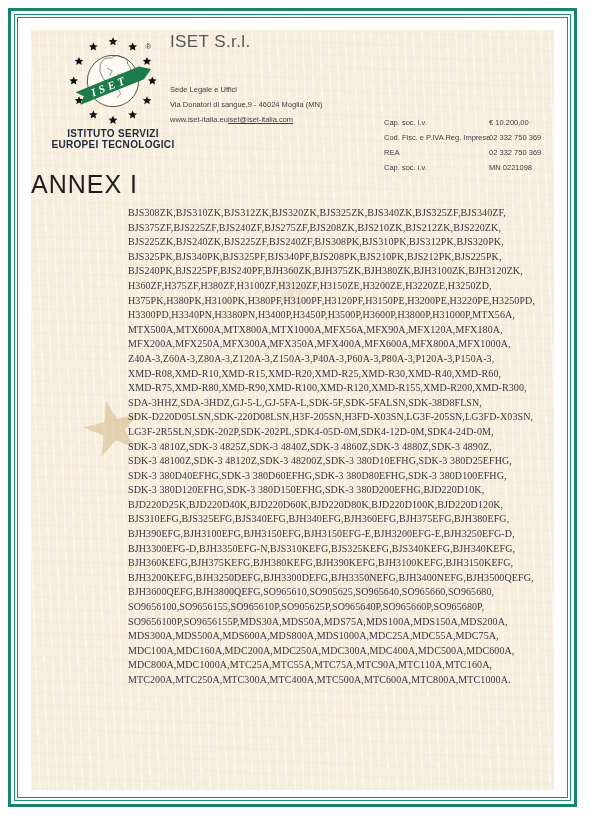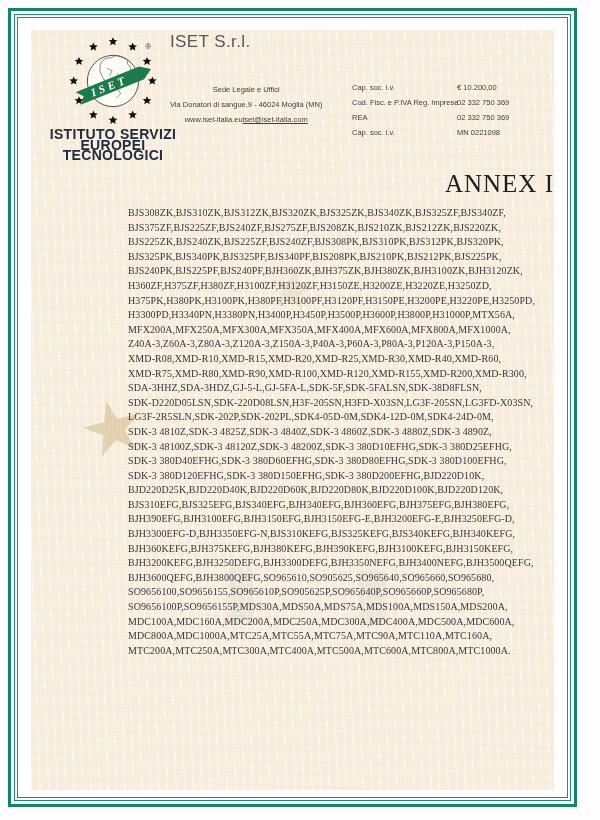--- a/index.html
+++ b/index.html
@@ -26,36 +26,36 @@
     clip-path:polygon(50% 0%,61% 35%,98% 35%,68% 57%,79% 91%,50% 70%,21% 91%,32% 57%,2% 35%,39% 35%);}
   .wm1{left:52px;top:370px;width:60px;height:58px;opacity:.42;transform:rotate(-14deg);}
   .wm2{left:238px;top:238px;width:46px;height:44px;opacity:.15;transform:rotate(10deg);}
   .wm-blob{position:absolute;background:#8a8a8a;opacity:.07;border-radius:4px;filter:blur(1px);}
   .wmb1{left:196px;top:538px;width:26px;height:56px;}
   .wmb2{left:328px;top:540px;width:26px;height:56px;}
 
   
   .logo-block{position:absolute;left:16px;top:4px;width:132px;text-align:center;}
   .logo-block svg{display:block;margin:0 auto;}
-  .org-name{margin-top:1px;font-size:14px;font-weight:bold;letter-spacing:.3px;
+  .org-name{margin-top:1px;font-size:10px;font-weight:bold;letter-spacing:.3px;
     color:#222b3f;line-height:10.5px;}
 
   
   .company-name{position:absolute;left:139px;top:2px;font-size:17px;color:#56575a;letter-spacing:.4px;}
   .addr{position:absolute;left:139px;top:52px;font-size:7.5px;color:#3f4042;}
-  .addr div{height:15px;line-height:15px;white-space:nowrap;text-align:center;}
+  .addr div{height:15px;line-height:15px;white-space:nowrap;}
   .email{color:#3f4042;text-decoration:underline;cursor:pointer;}
   .registry{position:absolute;left:321px;top:50px;font-size:7.5px;color:#3f4042;}
   .reg-row{height:15px;line-height:15px;white-space:nowrap;}
-  .reg-label{display:inline-block;width:103px;}
-  .reg-value{display:inline-block;}
+  .reg-label{display:inline-block;width:103px;margin-left:32px;}
+  .reg-value{display:inline-block;margin-top:35px;}
 
   
-  .title{position:absolute;left:0;right:0;top:140px;text-align:right;
-    font-family:Liberation Serif, serif;font-size:25px;letter-spacing:1px;color:#1d1d22;}
+  .title{position:absolute;left:0;right:0;top:140px;text-align:left;
+    font-family:Liberation Sans, sans-serif;font-size:25px;letter-spacing:1px;color:#1d1d22;}
 
   
   .body-list{position:absolute;left:97px;top:176px;
     font-family:Liberation Serif, serif;font-size:10px;color:#36363e;}
   .code-line{height:14.6px;line-height:14.6px;white-space:nowrap;letter-spacing:.1px;}
 </style>
 </head>
 <body>
 
 <div class="canvas">
@@ -137,39 +137,41 @@
 
     <div class="body-list">
         <div class="code-line">BJS308ZK,BJS310ZK,BJS312ZK,BJS320ZK,BJS325ZK,BJS340ZK,BJS325ZF,BJS340ZF,</div>
         <div class="code-line">BJS375ZF,BJS225ZF,BJS240ZF,BJS275ZF,BJS208ZK,BJS210ZK,BJS212ZK,BJS220ZK,</div>
         <div class="code-line">BJS225ZK,BJS240ZK,BJS225ZF,BJS240ZF,BJS308PK,BJS310PK,BJS312PK,BJS320PK,</div>
         <div class="code-line">BJS325PK,BJS340PK,BJS325PF,BJS340PF,BJS208PK,BJS210PK,BJS212PK,BJS225PK,</div>
         <div class="code-line">BJS240PK,BJS225PF,BJS240PF,BJH360ZK,BJH375ZK,BJH380ZK,BJH3100ZK,BJH3120ZK,</div>
         <div class="code-line">H360ZF,H375ZF,H380ZF,H3100ZF,H3120ZF,H3150ZE,H3200ZE,H3220ZE,H3250ZD,</div>
         <div class="code-line">H375PK,H380PK,H3100PK,H380PF,H3100PF,H3120PF,H3150PE,H3200PE,H3220PE,H3250PD,</div>
         <div class="code-line">H3300PD,H3340PN,H3380PN,H3400P,H3450P,H3500P,H3600P,H3800P,H31000P,MTX56A,</div>
+        <div class="code-line">MTX500A,MTX600A,MTX800A,MTX1000A,MFX56A,MFX90A,MFX120A,MFX180A,</div>
         <div class="code-line">MFX200A,MFX250A,MFX300A,MFX350A,MFX400A,MFX600A,MFX800A,MFX1000A,</div>
         <div class="code-line">Z40A-3,Z60A-3,Z80A-3,Z120A-3,Z150A-3,P40A-3,P60A-3,P80A-3,P120A-3,P150A-3,</div>
         <div class="code-line">XMD-R08,XMD-R10,XMD-R15,XMD-R20,XMD-R25,XMD-R30,XMD-R40,XMD-R60,</div>
         <div class="code-line">XMD-R75,XMD-R80,XMD-R90,XMD-R100,XMD-R120,XMD-R155,XMD-R200,XMD-R300,</div>
         <div class="code-line">SDA-3HHZ,SDA-3HDZ,GJ-5-L,GJ-5FA-L,SDK-5F,SDK-5FALSN,SDK-38D8FLSN,</div>
         <div class="code-line">SDK-D220D05LSN,SDK-220D08LSN,H3F-205SN,H3FD-X03SN,LG3F-205SN,LG3FD-X03SN,</div>
         <div class="code-line">LG3F-2R5SLN,SDK-202P,SDK-202PL,SDK4-05D-0M,SDK4-12D-0M,SDK4-24D-0M,</div>
         <div class="code-line">SDK-3 4810Z,SDK-3 4825Z,SDK-3 4840Z,SDK-3 4860Z,SDK-3 4880Z,SDK-3 4890Z,</div>
         <div class="code-line">SDK-3 48100Z,SDK-3 48120Z,SDK-3 48200Z,SDK-3 380D10EFHG,SDK-3 380D25EFHG,</div>
         <div class="code-line">SDK-3 380D40EFHG,SDK-3 380D60EFHG,SDK-3 380D80EFHG,SDK-3 380D100EFHG,</div>
         <div class="code-line">SDK-3 380D120EFHG,SDK-3 380D150EFHG,SDK-3 380D200EFHG,BJD220D10K,</div>
         <div class="code-line">BJD220D25K,BJD220D40K,BJD220D60K,BJD220D80K,BJD220D100K,BJD220D120K,</div>
         <div class="code-line">BJS310EFG,BJS325EFG,BJS340EFG,BJH340EFG,BJH360EFG,BJH375EFG,BJH380EFG,</div>
         <div class="code-line">BJH390EFG,BJH3100EFG,BJH3150EFG,BJH3150EFG-E,BJH3200EFG-E,BJH3250EFG-D,</div>
         <div class="code-line">BJH3300EFG-D,BJH3350EFG-N,BJS310KEFG,BJS325KEFG,BJS340KEFG,BJH340KEFG,</div>
         <div class="code-line">BJH360KEFG,BJH375KEFG,BJH380KEFG,BJH390KEFG,BJH3100KEFG,BJH3150KEFG,</div>
         <div class="code-line">BJH3200KEFG,BJH3250DEFG,BJH3300DEFG,BJH3350NEFG,BJH3400NEFG,BJH3500QEFG,</div>
         <div class="code-line">BJH3600QEFG,BJH3800QEFG,SO965610,SO905625,SO965640,SO965660,SO965680,</div>
         <div class="code-line">SO9656100,SO9656155,SO965610P,SO905625P,SO965640P,SO965660P,SO965680P,</div>
         <div class="code-line">SO9656100P,SO9656155P,MDS30A,MDS50A,MDS75A,MDS100A,MDS150A,MDS200A,</div>
+        <div class="code-line">MDS300A,MDS500A,MDS600A,MDS800A,MDS1000A,MDC25A,MDC55A,MDC75A,</div>
         <div class="code-line">MDC100A,MDC160A,MDC200A,MDC250A,MDC300A,MDC400A,MDC500A,MDC600A,</div>
         <div class="code-line">MDC800A,MDC1000A,MTC25A,MTC55A,MTC75A,MTC90A,MTC110A,MTC160A,</div>
         <div class="code-line">MTC200A,MTC250A,MTC300A,MTC400A,MTC500A,MTC600A,MTC800A,MTC1000A.</div>
       </div>
 
   </div>
 </div>
 
 </body></html>

